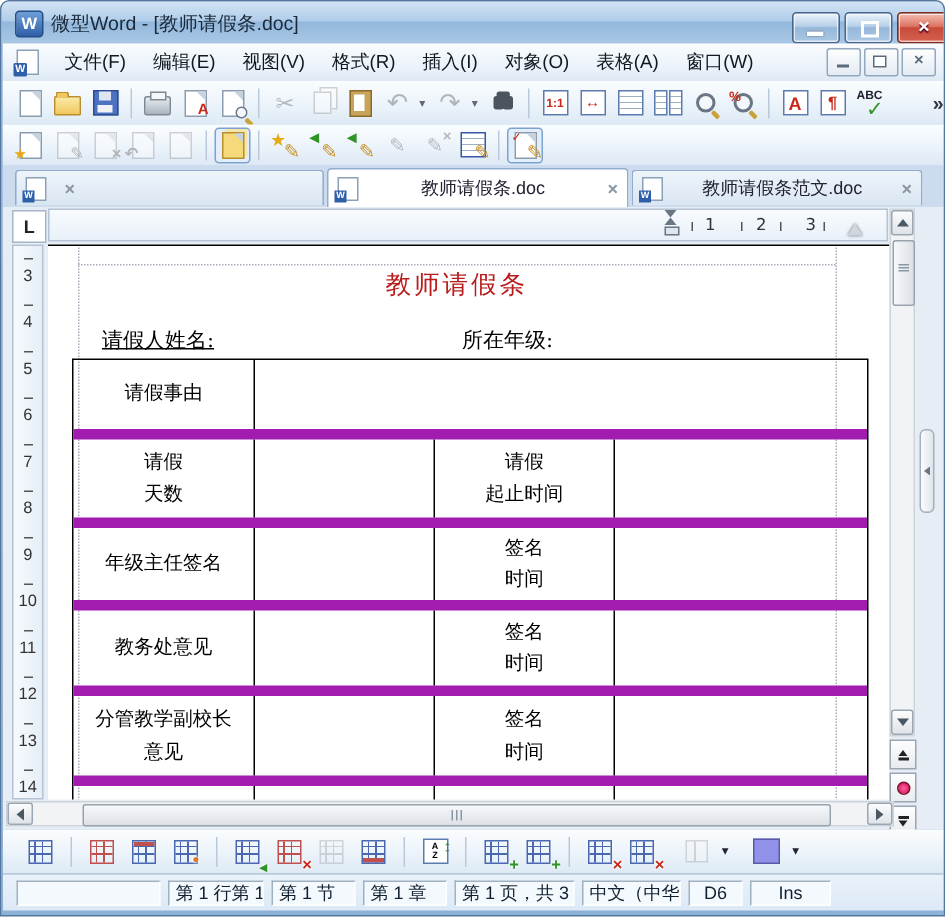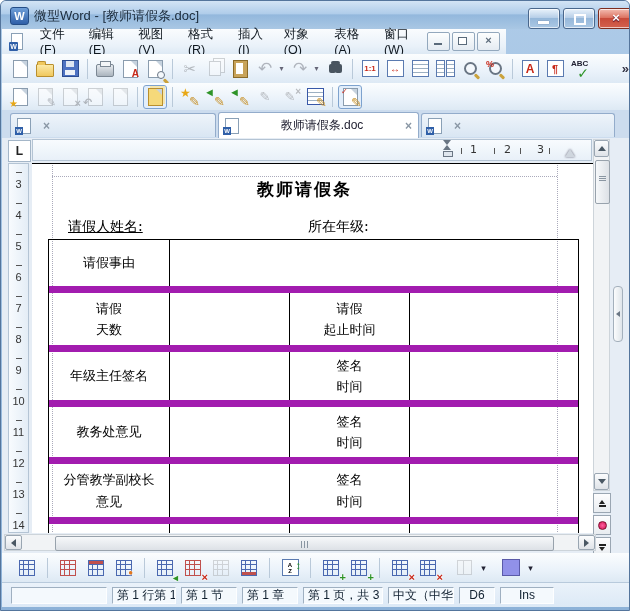--- a/index.html
+++ b/index.html
@@ -20,21 +20,21 @@
     box-shadow:inset 0 0 0 1px rgba(255,255,255,.65);
     background:linear-gradient(#eaf3fb,#b7cfe8 45%,#96b8da 50%,#abc8e4);}
   .capbtn.close{background:linear-gradient(#f3beb3,#dd7462 45%,#c84b3a 50%,#d4614e);
     border-color:#7e2d1f;width:34px;}
   .glyph-min{left:9px;top:12px;width:11px;height:3px;background:#fff;
     box-shadow:0 0 1px #335;}
   .glyph-max{left:10px;top:5px;width:8px;height:7px;border:2px solid #fff;}
   .glyph-close{width:100%;text-align:center;color:#fff;font-weight:bold;
     font-size:13px;line-height:18px;text-shadow:0 1px 1px #402;}
   
-  .menubar{left:1px;top:28px;width:504px;height:25px;
+  .menubar{left:1px;top:28px;width:628px;height:25px;
     background:linear-gradient(#fafcfe,#e9f1f9 70%,#dde9f4);
     border-bottom:1px solid #c0d2e4;display:flex;align-items:center;}
   .menu-doc-icon{width:13px;height:15px;background:#fff;border:1px solid #8aa0b6;
     margin:0 8px 0 9px;position:relative;}
   .menu-doc-icon .wmark{position:absolute;left:-3px;bottom:-2px;width:9px;height:9px;
     background:#2f5fa8;color:#fff;font-size:7px;line-height:9px;text-align:center;
     font-weight:bold;border-radius:1px;}
   .menu-item{font-size:12.5px;color:#101820;padding:3px 9px;border-radius:2px;}
   .mdibtns{margin-left:auto;display:flex;gap:2px;padding-right:6px;}
   .mdibtn{width:21px;height:17px;border:1px solid #93a8bd;border-radius:2px;
@@ -132,21 +132,21 @@
   .vruler{left:7px;top:162px;width:21px;height:370px;
     background:linear-gradient(to right,#f8fbfe,#e4edf6);border:1px solid #b4c4d4;
     box-sizing:border-box;overflow:hidden;}
   .vr-num{left:0;width:19px;text-align:center;font-size:11px;color:#333;}
   .vr-dash{left:7px;width:6px;height:1px;background:#555;}
   .viewport{left:31px;top:162px;width:561px;height:370px;background:#fff;
     border-top:1px solid #000;overflow:hidden;box-sizing:border-box;}
   .guide-h{border-top:1px dotted #aab;height:0;}
   .guide-v{border-left:1px dotted #aab;width:0;}
   .doc-title{left:20px;top:14px;width:505px;text-align:center;font-size:17px;
-    font-weight:bold;color:#000000;font-family:"DejaVu Serif","Liberation Serif",serif;letter-spacing:2px;}
+    font-weight:normal;color:#b91c1c;font-family:"DejaVu Serif","Liberation Serif",serif;letter-spacing:2px;}
   .doc-field{top:54px;font-size:14px;color:#000;font-family:"DejaVu Serif","Liberation Serif",serif;}
   .dtable{left:16px;top:75px;width:531px;border:1px solid #000;box-sizing:border-box;}
   .trow{display:grid;grid-template-columns:120px 120px 120px 1fr;}
   .trow + .trow{border-top:7px solid #a21caf;}
   .tcell{border-left:1px solid #000;display:flex;align-items:center;justify-content:center;
     text-align:center;font-size:13px;line-height:1.65;white-space:pre-line;color:#000;
     font-family:"DejaVu Serif","Liberation Serif",serif;}
   .tcell:first-child{border-left:none;}
   .cspan{grid-column:2/5;}
   
@@ -385,20 +385,21 @@
       <div class="ticon">
           <span class="wmark">W</span>
         </div>
       <span class="tlabel">教师请假条.doc</span>
       <span class="tclose">×</span>
     </div>
     <div class="abs tab" style="left:419px;width:194px;">
       <div class="ticon">
           <span class="wmark">W</span>
         </div>
+      <span class="tlabel">教师请假条范文.doc</span>
       <span class="tclose">×</span>
     </div>
   </div>
 
   <div class="abs workbg"></div>
 
   <div class="abs cornerL">L</div>
 
   <div class="abs hruler">
     <div class="abs ind-hour">

